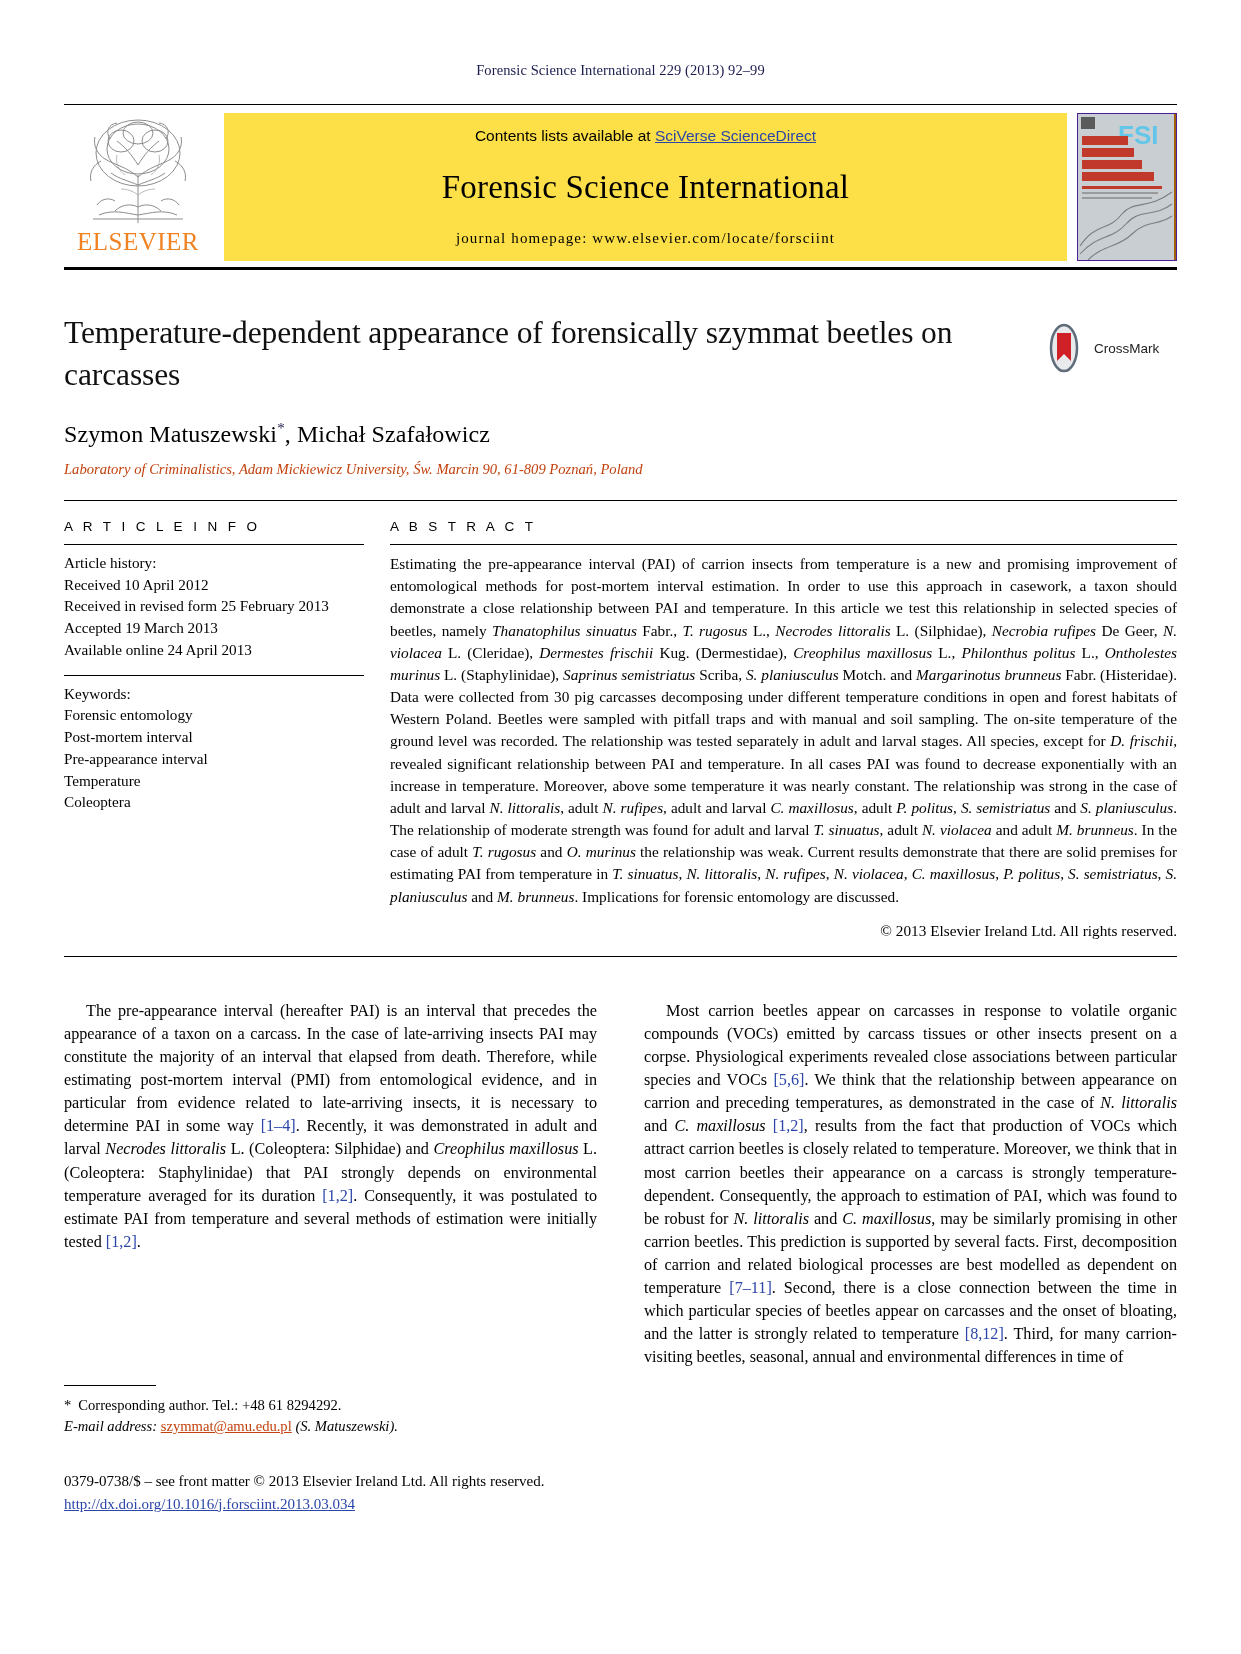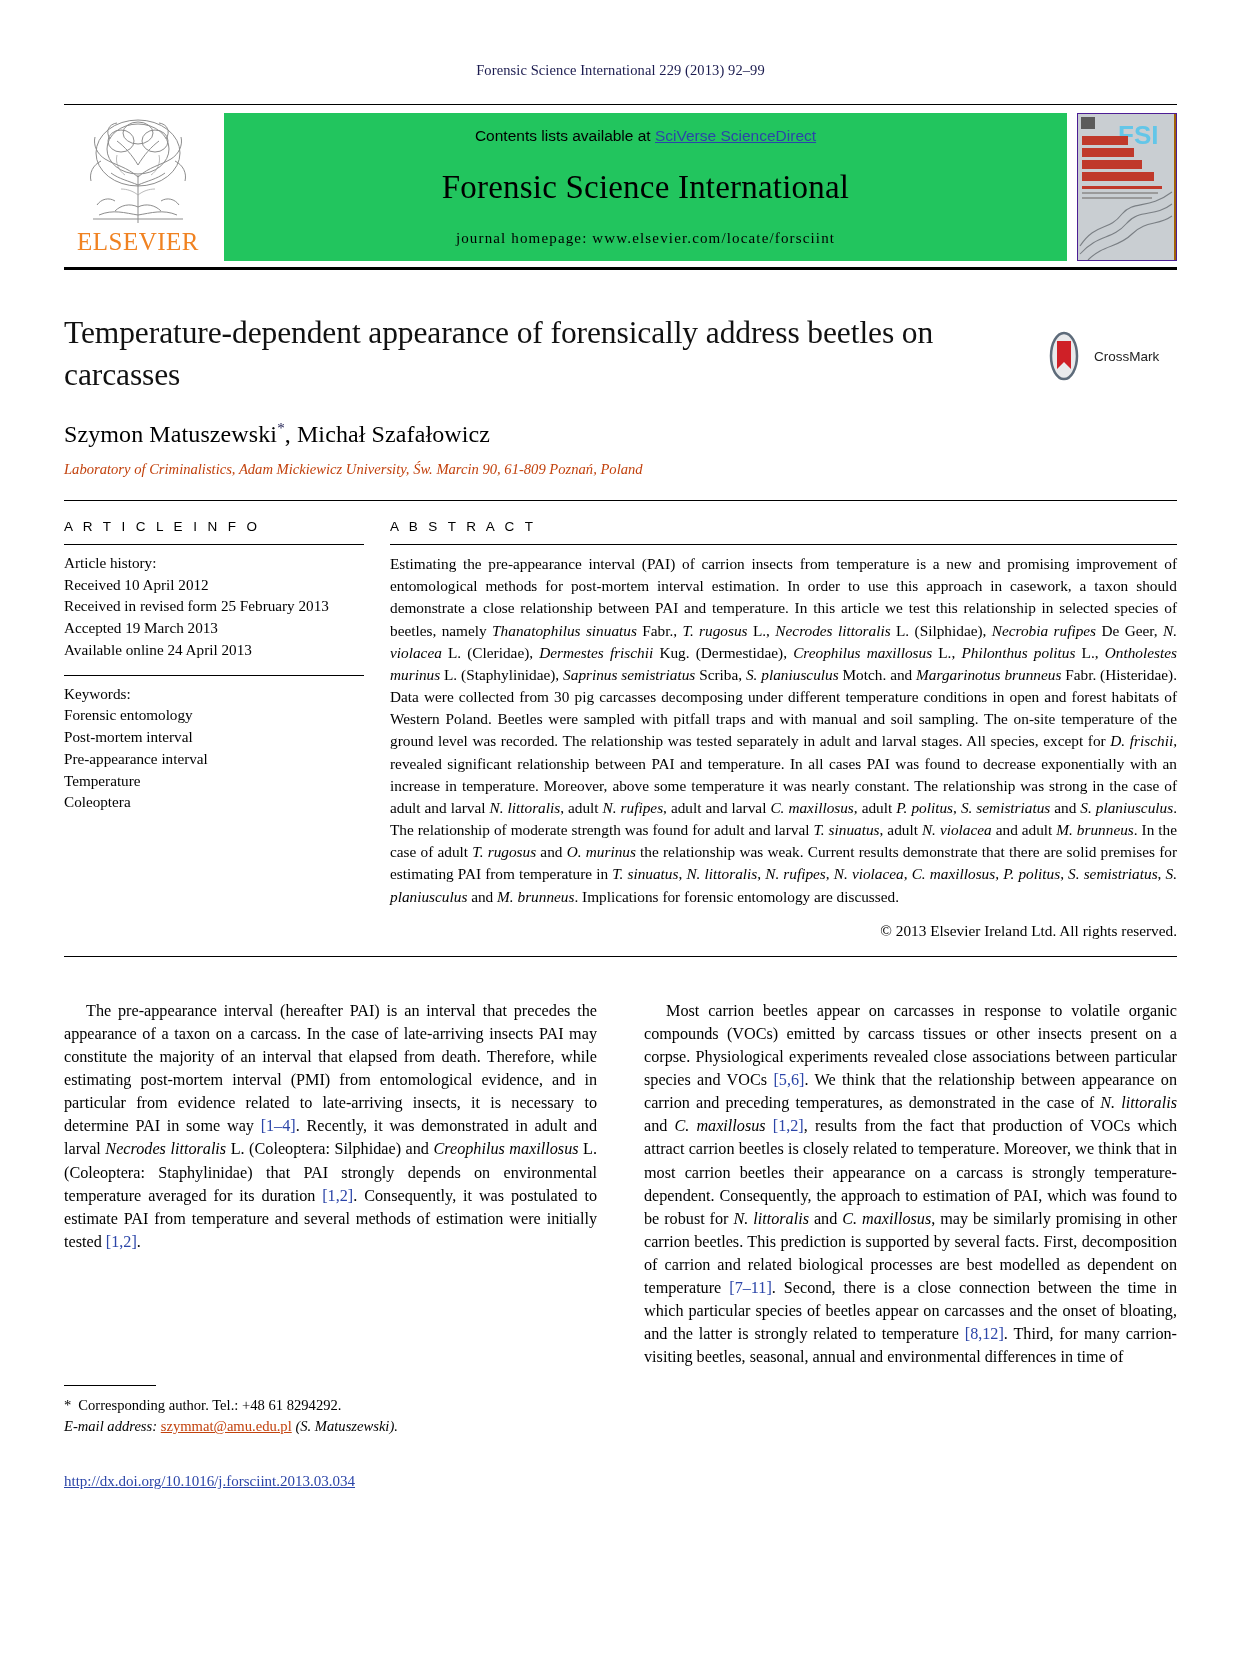--- a/index.html
+++ b/index.html
@@ -60,21 +60,21 @@
     font-family: "Liberation Serif", serif;
     font-size: 25px;
     letter-spacing: .5px;
     color: #f08221;
     font-weight: 400;
     margin-top: 2px;
     line-height: 1;
   }
   .banner-center {
     flex: 1 1 auto;
-    background: #22c55e;
+    background: #fde047;
     margin: 0 10px 0 12px;
     display: flex;
     flex-direction: column;
     justify-content: space-between;
     padding: 14px 0 14px 0;
   }
   .contents-line {
     text-align: center;
     font-size: 15.5px;
     font-family: "Liberation Sans", sans-serif;
@@ -115,21 +115,21 @@
   .art-title {
     font-size: 31.5px;
     line-height: 1.33;
     font-weight: 400;
     letter-spacing: -.1px;
     width: 920px;
     color: #111;
   }
   .crossmark {
     position: absolute;
-    right: 8px; top: 16px;
+    right: 8px; top: 8px;
     width: 130px;
     height: 56px;
     display: flex;
     align-items: center;
     gap: 5px;
   }
   .crossmark-label {
     font-family: "Liberation Sans", sans-serif;
     font-size: 13.5px;
     color: #222;
@@ -333,21 +333,21 @@
             <path d="M2 140 C20 120 34 126 48 110 C62 94 76 104 94 90"></path>
             <path d="M10 146 C26 130 40 134 54 120 C68 106 80 112 94 102"></path>
           </g>
         </svg>
       </div>
     </div>
     <div class="banner-rule-bot"></div>
   </div>
 
   <div class="title-block">
-    <div class="art-title">Temperature-dependent appearance of forensically address beetles on carcasses</div>
+    <div class="art-title">Temperature-dependent appearance of forensically szymmat beetles on carcasses</div>
 
     <div class="crossmark">
       <svg width="50" height="50" viewBox="0 0 50 50">
         <ellipse cx="25" cy="25" rx="13" ry="23" fill="#e9eaec" stroke="#5d6b7a" stroke-width="2.5"></ellipse>
         <path d="M18 10 L32 10 L32 38 L25 31 L18 38 Z" fill="#cf2027"></path>
       </svg>
       <span class="crossmark-label">CrossMark</span>
     </div>
 
     <div class="authors"><span>Szymon Matuszewski</span><sup>*</sup><span>, Michał Szafałowicz</span></div>
@@ -402,16 +402,17 @@
     </div>
   </div>
 
   <div class="footnote">
     <div class="fn-rule"></div>
     <div class="fn-line"><span class="star">*</span><span>Corresponding author. Tel.: +48 61 8294292.</span></div>
     <div class="fn-line fn-mail"><span>E-mail address:</span> <a class="mail-link" href="#">szymmat@amu.edu.pl</a><span> (S. Matuszewski).</span></div>
   </div>
 
   <div class="bottom-block">
+    <div class="bottom-line">0379-0738/$ – see front matter © 2013 Elsevier Ireland Ltd. All rights reserved.</div>
     <div class="bottom-line"><a class="doi-link" href="#">http://dx.doi.org/10.1016/j.forsciint.2013.03.034</a></div>
   </div>
 
 </div>
 
 </body></html>

